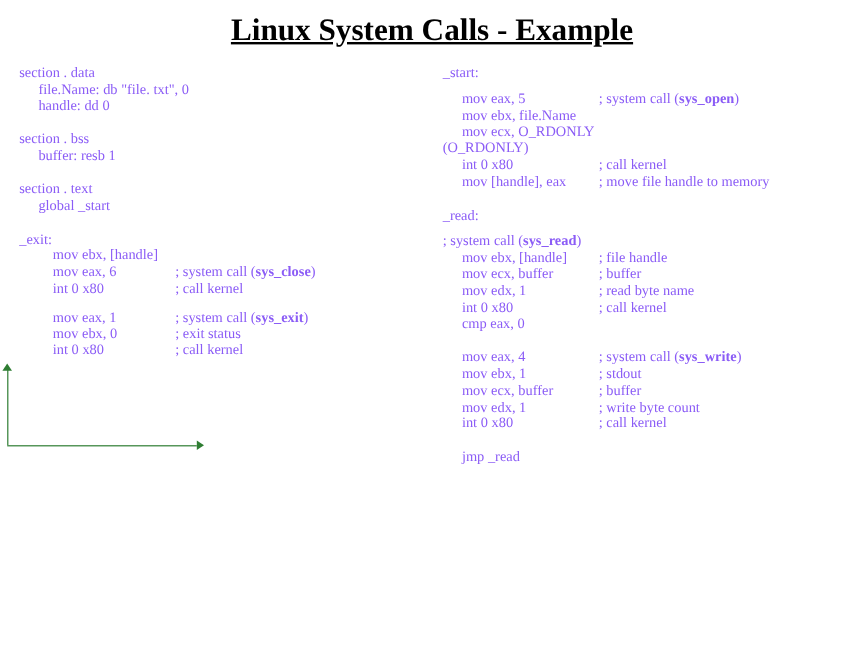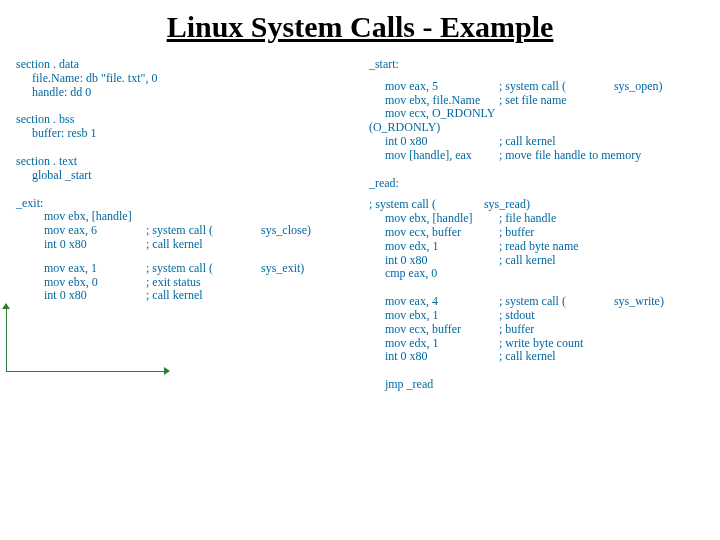--- a/index.html
+++ b/index.html
@@ -6,41 +6,41 @@
   body {
     width: 720px;
     height: 540px;
     background: #fff;
     font-family: "Times New Roman", serif;
     position: relative;
     overflow: hidden;
   }
   .title {
     text-align: center;
-    font-size: 30px;
+    font-size: 26px;
     font-weight: bold;
     text-decoration: underline;
     padding-top: 10px;
     padding-bottom: 14px;
   }
   .cols {
     display: flex;
     width: 100%;
     padding: 0 12px 0 16px;
   }
   .left-col { width: 51%; position: relative; }
   .right-col { width: 49%; }
-  .code { font-size: 12px; line-height: 1.15; color: #0369a1; font-family: "Times New Roman", serif; }
+  .code { font-size: 12px; line-height: 1.15; color: #8b5cf6; font-family: "Times New Roman", serif; }
   .sec { margin-bottom: 14px; }
   .row { display: flex; }
   .row .instr { width: 130px; }
   .row .instr.ind1 { padding-left: 16px; }
   .row .instr.ind2 { padding-left: 28px; }
   .row .cmt { flex: 1; }
-  .bold { font-weight: normal; margin-left: 48px; }
+  .bold { font-weight: bold; }
   .arrow-vert {
     position: absolute;
     left: 6px;
     top: 307px;
     width: 1px;
     height: 64px;
     background: #2e7d32;
   }
   .arrow-horiz {
     position: absolute;
@@ -148,21 +148,20 @@
       <div class="row">
           <div class="instr">_start:</div>
         </div>
       <div style="height:8px"></div>
       <div class="row">
         <div class="instr ind1">mov eax, 5</div>
         <div class="cmt"><span>; system call (</span><span class="bold">sys_open</span><span>)</span></div>
       </div>
       <div class="row">
         <div class="instr ind1">mov ebx, file.Name</div>
-        <div class="cmt">; set file name</div>
       </div>
       <div class="row">
         <div class="instr ind1" style="width:175px">mov ecx, O_RDONLY</div>
       </div>
       <div class="row">
           <div class="instr" style="width:auto">(O_RDONLY)</div>
         </div>
       <div class="row">
         <div class="instr ind1">int 0 x80</div>
         <div class="cmt">; call kernel</div>

